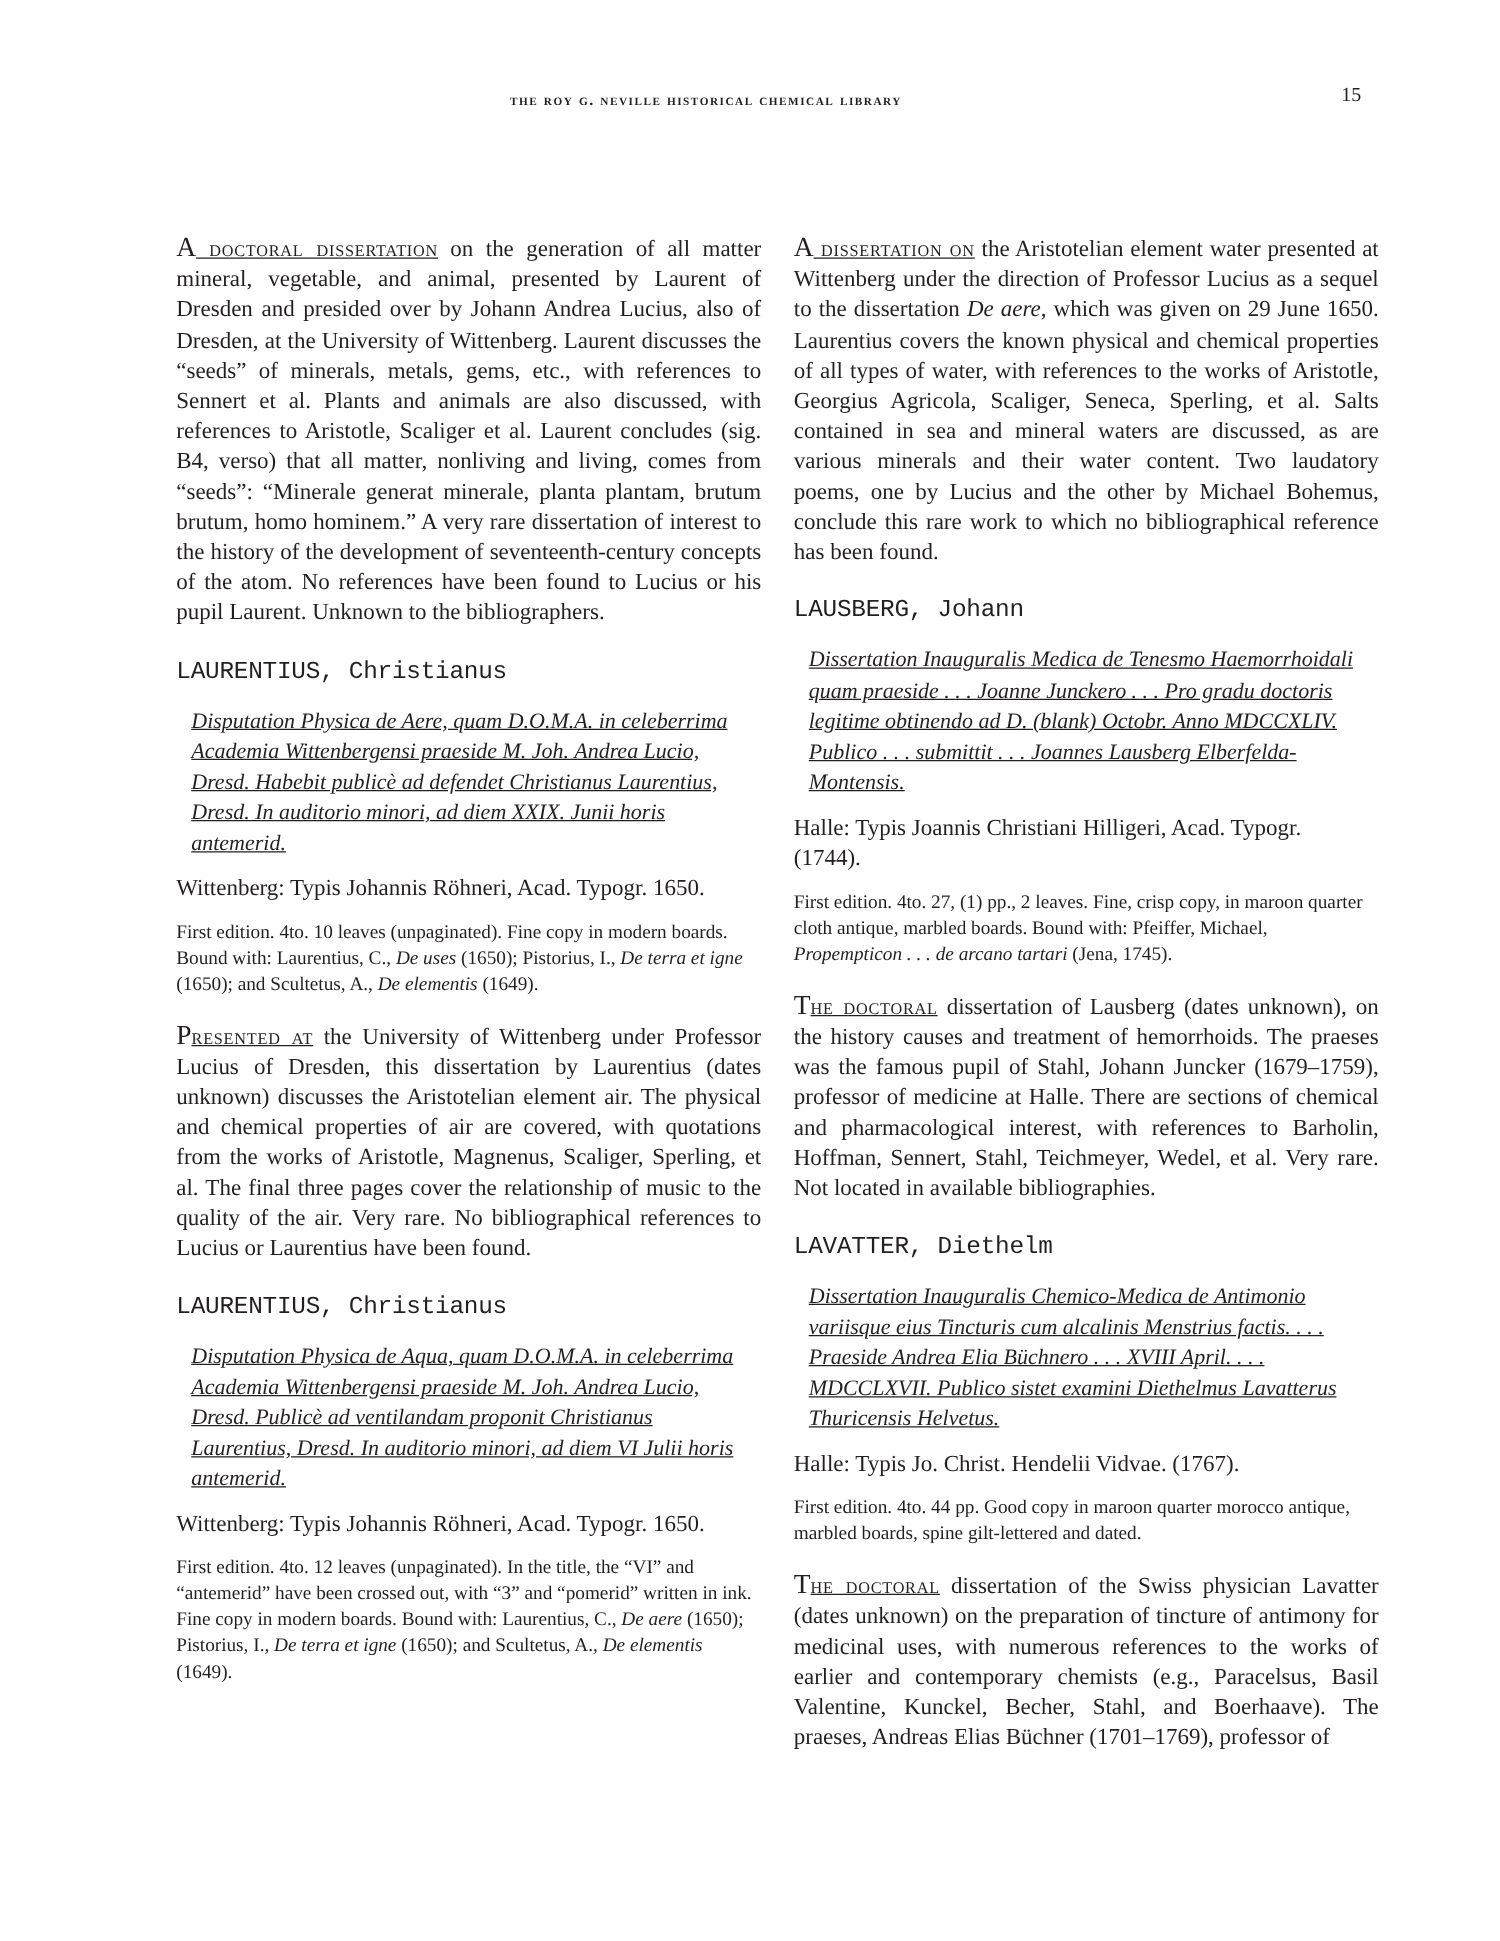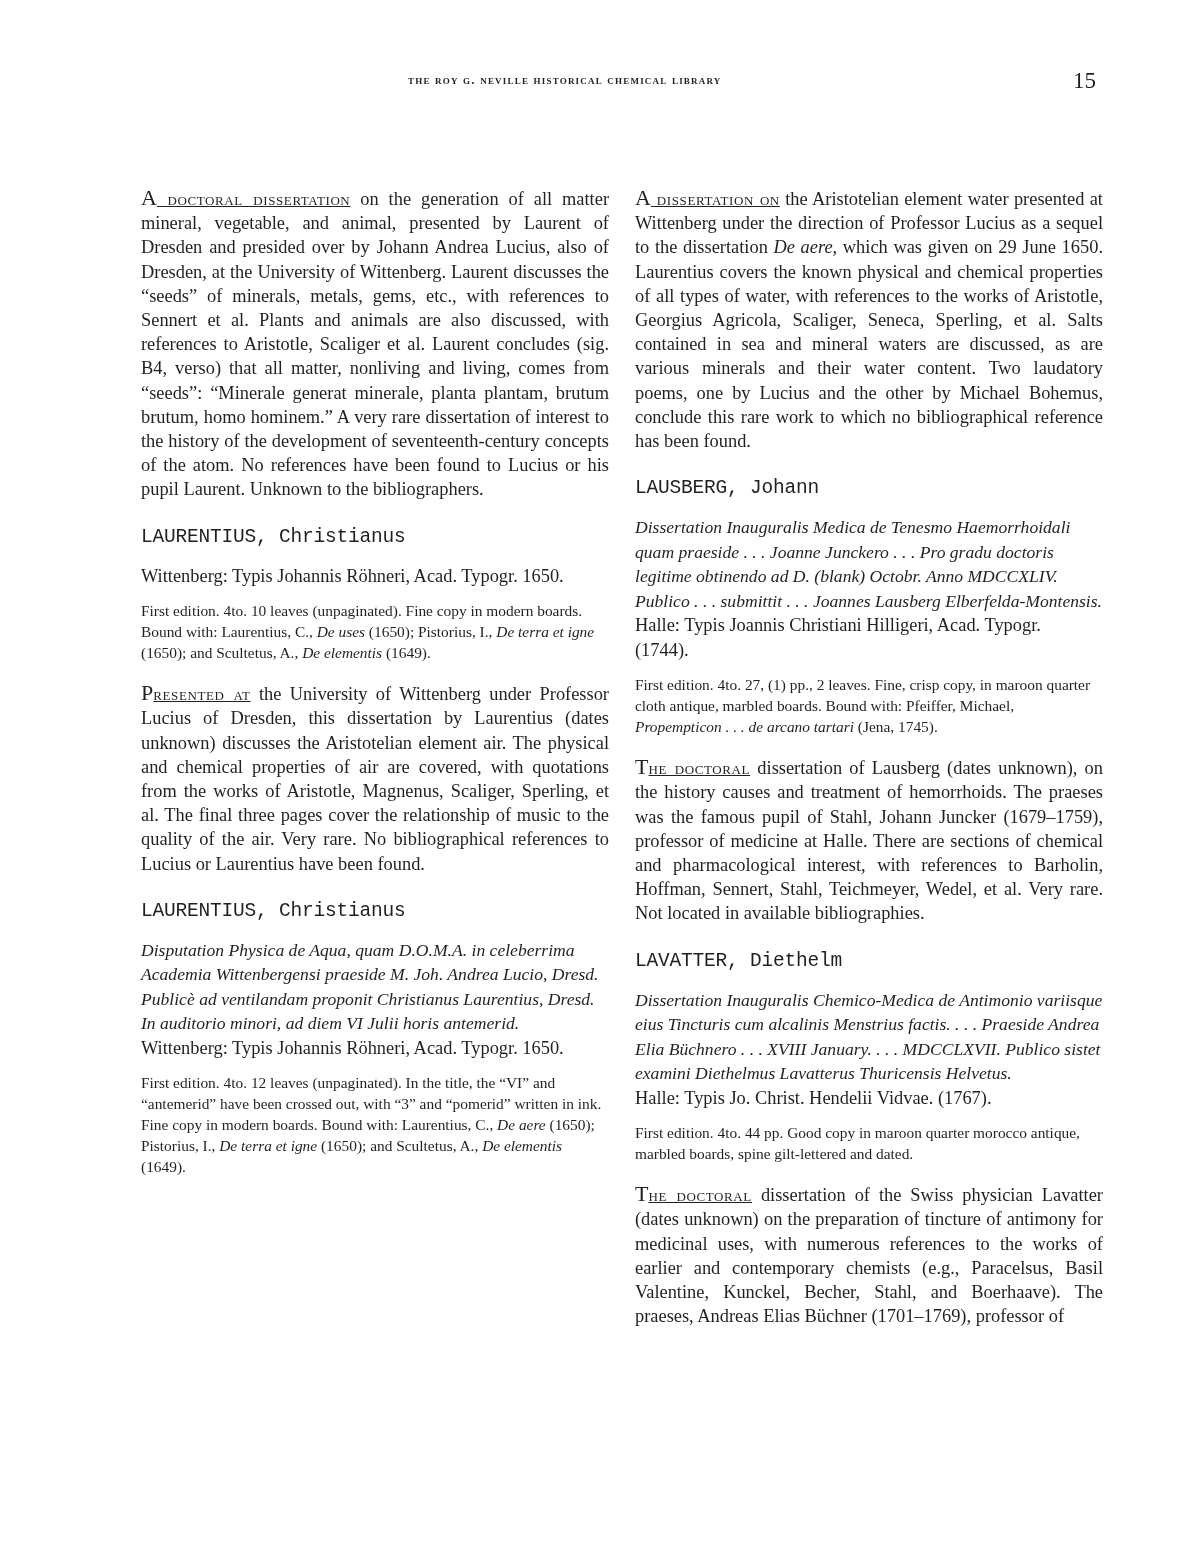--- a/index.html
+++ b/index.html
@@ -1,43 +1,44 @@
 <!DOCTYPE html>
 <html><head>
 <meta charset="utf-8">
 <style>
   html, body { margin: 0; padding: 0; background: #ffffff; }
   body { width: 1200px; height: 1553px; position: relative; overflow: hidden; color: #231f20; font-family: "Liberation Serif", "DejaVu Serif", serif; }
   .running-head { position: absolute; top: 72px; left: 408px; font-size: 13px; letter-spacing: 1.2px; font-weight: bold; font-variant: small-caps; text-transform: lowercase; }
-  .page-number { position: absolute; top: 68px; left: 1073px; font-size: 23px; }
+  .page-number { position: absolute; top: 68px; left: 1073px; font-size: 16px; }
   .col { position: absolute; top: 186px; width: 468px; }
   .col-left { left: 141px; }
   .col-right { left: 635px; }
   .note { font-size: 15.4px; line-height: 21px; margin: 0 0 18px 0; }
   .para { font-size: 18.4px; line-height: 24.2px; margin: 0 0 22px 0; text-align: justify; hyphens: manual; }
   .lead-big { font-size: 22px; }
   .sc { font-variant: small-caps; letter-spacing: 0.6px; text-decoration: underline; }
   .entry-head { font-family: Liberation Mono, monospace; font-size: 19.5px; line-height: 26px; margin: 0 0 14px 0; font-weight: normal; letter-spacing: -0.2px; }
-  .title-it { font-style: italic; font-size: 17.6px; line-height: 24.5px; margin: 0; }
+  .title-it { font-style: italic; font-size: 17.6px; line-height: 24.5px; margin: 12px; text-decoration: underline; }
   .imprint { font-size: 18.4px; line-height: 24.5px; margin: 0 12px 12px 0; }
   i { font-style: italic; text-align: center; }
 </style>
 </head>
 <body>
 
 <div class="running-head">THE ROY G. NEVILLE HISTORICAL CHEMICAL LIBRARY</div>
 <div class="page-number">15</div>
 
 <div class="col col-left">
 
   <p class="para">
     <span class="lead-big">A</span><span class="sc"> doctoral dissertation</span><span> on the generation of all matter mineral, vegetable, and animal, presented by Laurent of Dresden and presided over by Johann Andrea Lucius, also of Dresden, at the University of Wittenberg. Laurent discusses the “seeds” of minerals, metals, gems, etc., with references to Sennert et al. Plants and animals are also discussed, with references to Aristotle, Scaliger et al. Laurent concludes (sig. B4, verso) that all matter, nonliving and living, comes from “seeds”: “Minerale generat minerale, planta plantam, brutum brutum, homo hominem.” A very rare dissertation of interest to the history of the development of seventeenth-century concepts of the atom. No references have been found to Lucius or his pupil Laurent. Unknown to the bibliographers.</span>
   </p>
 
   <h2 class="entry-head">LAURENTIUS, Christianus</h2>
+  <p class="title-it">Disputation Physica de Aere, quam D.O.M.A. in celeberrima Academia Wittenbergensi praeside M. Joh. Andrea Lucio, Dresd. Habebit publicè ad defendet Christianus Laurentius, Dresd. In auditorio minori, ad diem XXIX. Junii horis antemerid.</p>
   <p class="imprint">Wittenberg: Typis Johannis Röhneri, Acad. Typogr. 1650.</p>
   <p class="note">
     <span>First edition. 4to. 10 leaves (unpaginated). Fine copy in modern boards. Bound with: Laurentius, C., </span><i>De uses</i><span> (1650); Pistorius, I., </span><i>De terra et igne</i><span> (1650); and Scultetus, A., </span><i>De elementis</i><span> (1649).</span>
   </p>
   <p class="para">
     <span class="lead-big">P</span><span class="sc">resented at</span><span> the University of Wittenberg under Professor Lucius of Dresden, this dissertation by Laurentius (dates unknown) discusses the Aristotelian element air. The physical and chemical properties of air are covered, with quotations from the works of Aristotle, Magnenus, Scaliger, Sperling, et al. The final three pages cover the relationship of music to the quality of the air. Very rare. No bibliographical references to Lucius or Laurentius have been found.</span>
   </p>
 
   <h2 class="entry-head">LAURENTIUS, Christianus</h2>
   <p class="title-it">Disputation Physica de Aqua, quam D.O.M.A. in celeberrima Academia Wittenbergensi praeside M. Joh. Andrea Lucio, Dresd. Publicè ad ventilandam proponit Christianus Laurentius, Dresd. In auditorio minori, ad diem VI Julii horis antemerid.</p>
@@ -56,19 +57,19 @@
   <p class="title-it">Dissertation Inauguralis Medica de Tenesmo Haemorrhoidali quam praeside . . . Joanne Junckero . . . Pro gradu doctoris legitime obtinendo ad D. (blank) Octobr. Anno MDCCXLIV. Publico . . . submittit . . . Joannes Lausberg Elberfelda-Montensis.</p>
   <p class="imprint">Halle: Typis Joannis Christiani Hilligeri, Acad. Typogr. (1744).</p>
   <p class="note">
     <span>First edition. 4to. 27, (1) pp., 2 leaves. Fine, crisp copy, in maroon quarter cloth antique, marbled boards. Bound with: Pfeiffer, Michael, </span><i>Propempticon . . . de arcano tartari</i><span> (Jena, 1745).</span>
   </p>
   <p class="para">
     <span class="lead-big">T</span><span class="sc">he doctoral</span><span> dissertation of Lausberg (dates unknown), on the history causes and treatment of hemorrhoids. The praeses was the famous pupil of Stahl, Johann Juncker (1679–1759), professor of medicine at Halle. There are sections of chemical and pharmacological interest, with references to Barholin, Hoffman, Sennert, Stahl, Teichmeyer, Wedel, et al. Very rare. Not located in available bibliographies.</span>
   </p>
 
   <h2 class="entry-head">LAVATTER, Diethelm</h2>
-  <p class="title-it">Dissertation Inauguralis Chemico-Medica de Antimonio variisque eius Tincturis cum alcalinis Menstrius factis. . . . Praeside Andrea Elia Büchnero . . . XVIII January. . . . MDCCLXVII. Publico sistet examini Diethelmus Lavatterus Thuricensis Helvetus.</p>
+  <p class="title-it">Dissertation Inauguralis Chemico-Medica de Antimonio variisque eius Tincturis cum alcalinis Menstrius factis. . . . Praeside Andrea Elia Büchnero . . . XVIII April. . . . MDCCLXVII. Publico sistet examini Diethelmus Lavatterus Thuricensis Helvetus.</p>
   <p class="imprint">Halle: Typis Jo. Christ. Hendelii Vidvae. (1767).</p>
   <p class="note">First edition. 4to. 44 pp. Good copy in maroon quarter morocco antique, marbled boards, spine gilt-lettered and dated.</p>
   <p class="para">
     <span class="lead-big">T</span><span class="sc">he doctoral</span><span> dissertation of the Swiss physician Lavatter (dates unknown) on the preparation of tincture of antimony for medicinal uses, with numerous references to the works of earlier and contemporary chemists (e.g., Paracelsus, Basil Valentine, Kunckel, Becher, Stahl, and Boerhaave). The praeses, Andreas Elias Büchner (1701–1769), professor of</span>
   </p>
 </div>
 
 </body></html>

